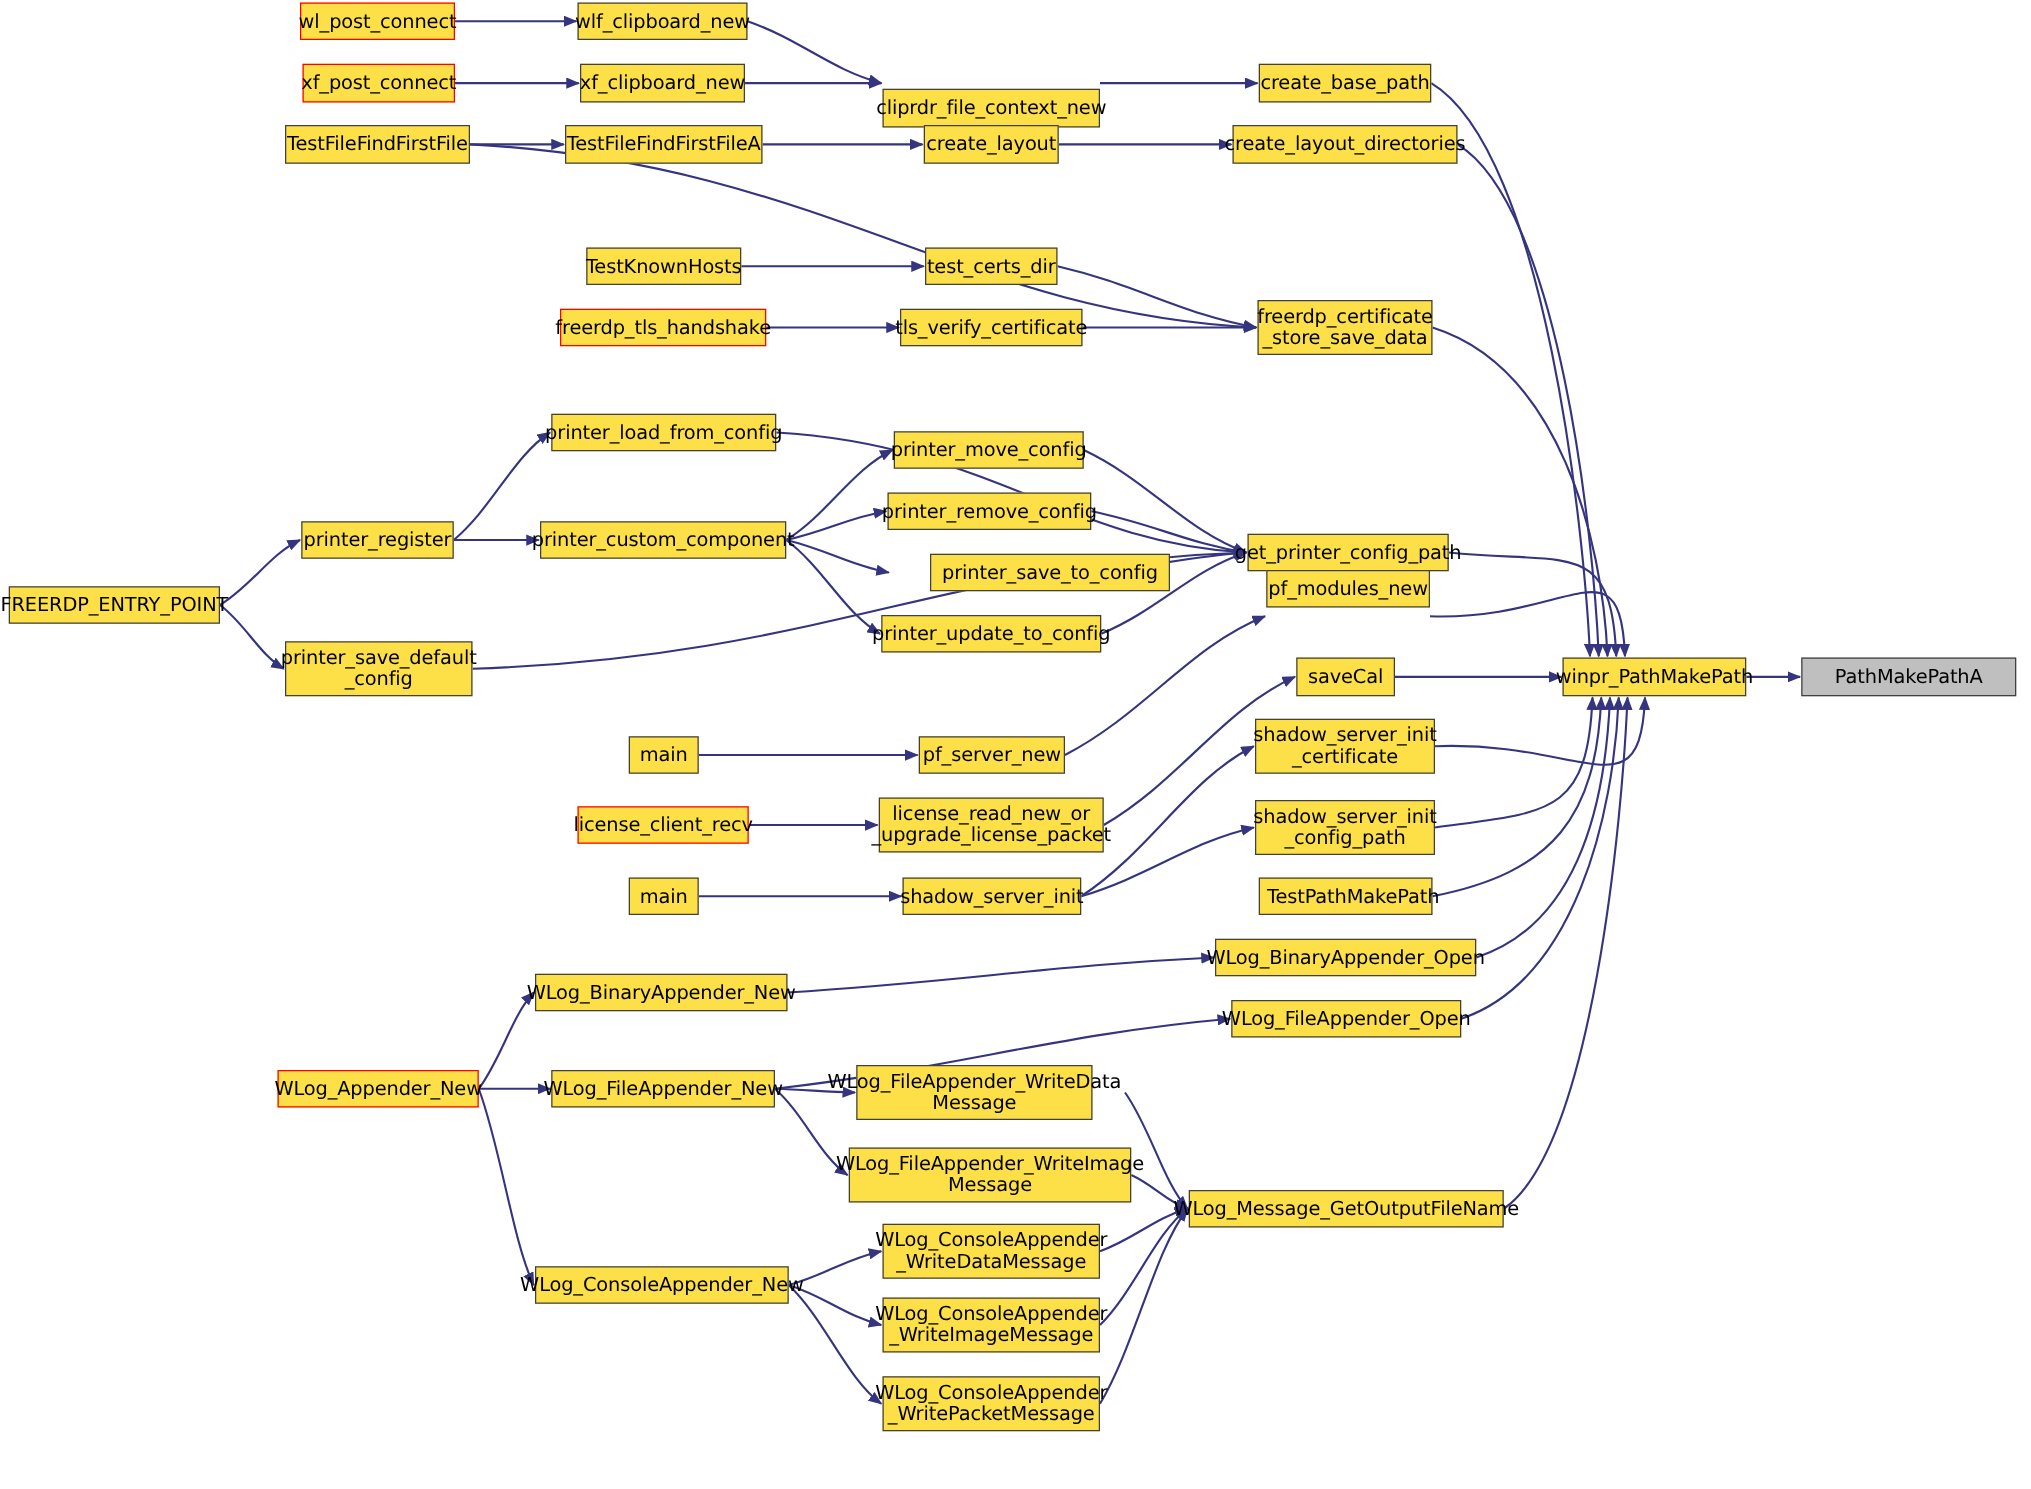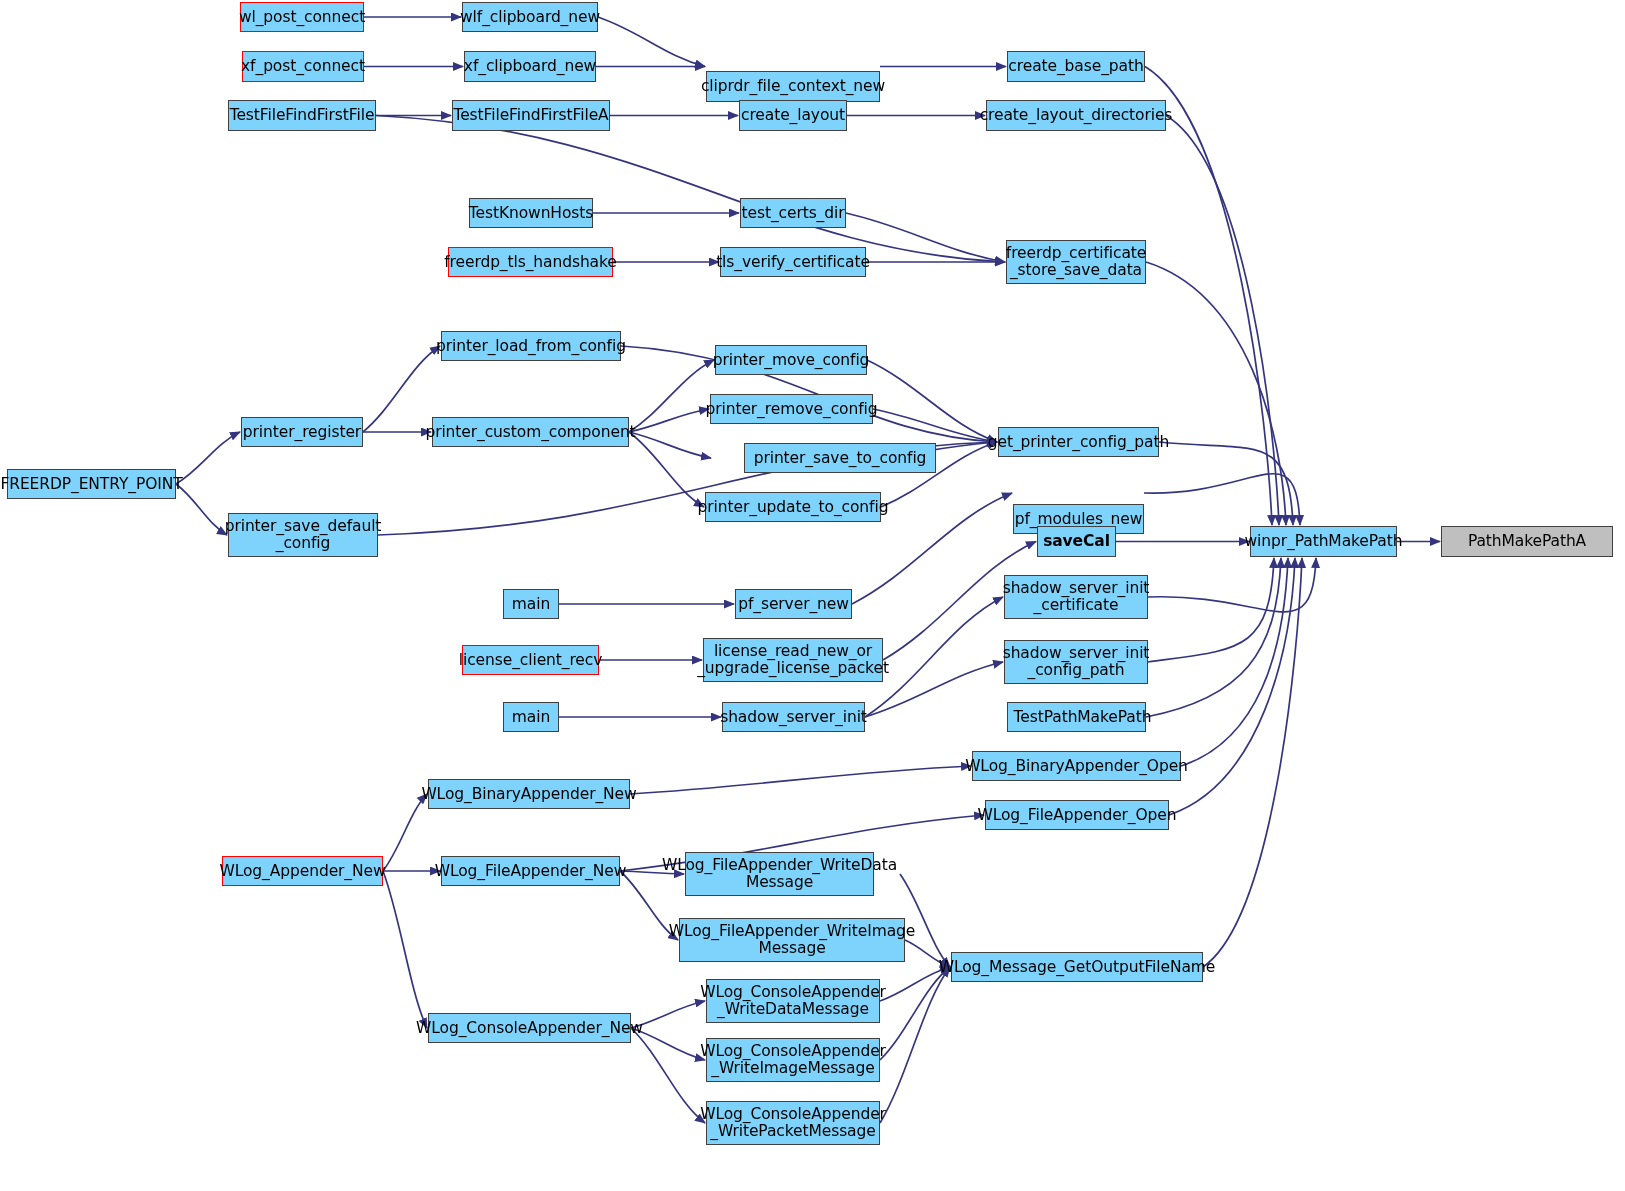--- a/index.html
+++ b/index.html
@@ -3,21 +3,21 @@
 <meta charset="utf-8">
 <style>
   html,body{margin:0;padding:0;background:#ffffff;}
   body{font-family:"DejaVu Sans","Liberation Sans",sans-serif;}
   #canvas{position:relative;width:1625px;height:1191px;background:#ffffff;overflow:hidden;}
   #edges{position:absolute;left:0;top:0;width:1625px;height:1191px;}
   .node{
     position:absolute;
     box-sizing:border-box;
     border:1px solid #404040;
-    background:#7dd3fc;
+    background:#fde047;
     color:#000000;
     display:flex;
     align-items:center;
     justify-content:center;
     text-align:center;
     font-size:15.5px;
     line-height:17px;
     letter-spacing:-0.1px;
     white-space:pre-line;
     z-index:5;
@@ -118,25 +118,25 @@
       <div class="node" style="left: 1006px; top: 240px; width: 140px; height: 44px;">freerdp_certificate
 _store_save_data</div>
       <div class="node" style="left: 441px; top: 331px; width: 180px; height: 30px;">printer_load_from_config</div>
       <div class="node" style="left: 715px; top: 345px; width: 152px; height: 30px;">printer_move_config</div>
       <div class="node" style="left: 710px; top: 394px; width: 163px; height: 30px;">printer_remove_config</div>
       <div class="node" style="left: 241px; top: 417px; width: 122px; height: 30px;">printer_register</div>
       <div class="node" style="left: 432px; top: 417px; width: 197px; height: 30px;">printer_custom_component</div>
       <div class="node" style="left: 998px; top: 427px; width: 161px; height: 30px;">get_printer_config_path</div>
       <div class="node" style="left: 712px; top: 443px; width: 192px; height: 30px; margin-left: 32px;">printer_save_to_config</div>
       <div class="node" style="left: 7px; top: 469px; width: 169px; height: 30px;">FREERDP_ENTRY_POINT</div>
-      <div class="node" style="left: 1013px; top: 504px; width: 131px; height: 30px;">pf_modules_new</div>
+      <div class="node" style="left: 1013px; top: 456px; width: 131px; height: 30px;">pf_modules_new</div>
       <div class="node" style="left: 705px; top: 492px; width: 176px; height: 30px;">printer_update_to_config</div>
       <div class="node" style="left: 1250px; top: 526px; width: 147px; height: 31px;">winpr_PathMakePath</div>
       <div class="node filled" style="left: 1441px; top: 526px; width: 172px; height: 31px;">PathMakePathA</div>
-      <div class="node" style="left: 1037px; top: 526px; width: 79px; height: 31px; font-weight: bold;">saveCal</div>
+      <div class="node" style="left: 1037px; top: 526px; width: 79px; height: 31px;">saveCal</div>
       <div class="node" style="left: 228px; top: 513px; width: 150px; height: 44px;">printer_save_default
 _config</div>
       <div class="node" style="left: 1004px; top: 575px; width: 144px; height: 44px;">shadow_server_init
 _certificate</div>
       <div class="node" style="left: 503px; top: 589px; width: 56px; height: 30px;">main</div>
       <div class="node" style="left: 735px; top: 589px; width: 117px; height: 30px;">pf_server_new</div>
       <div class="node" style="left: 1004px; top: 640px; width: 144px; height: 44px;">shadow_server_init
 _config_path</div>
       <div class="node red" style="left: 462px; top: 645px; width: 137px; height: 30px;">license_client_recv</div>
       <div class="node" style="left: 703px; top: 638px; width: 180px; height: 44px;">license_read_new_or

